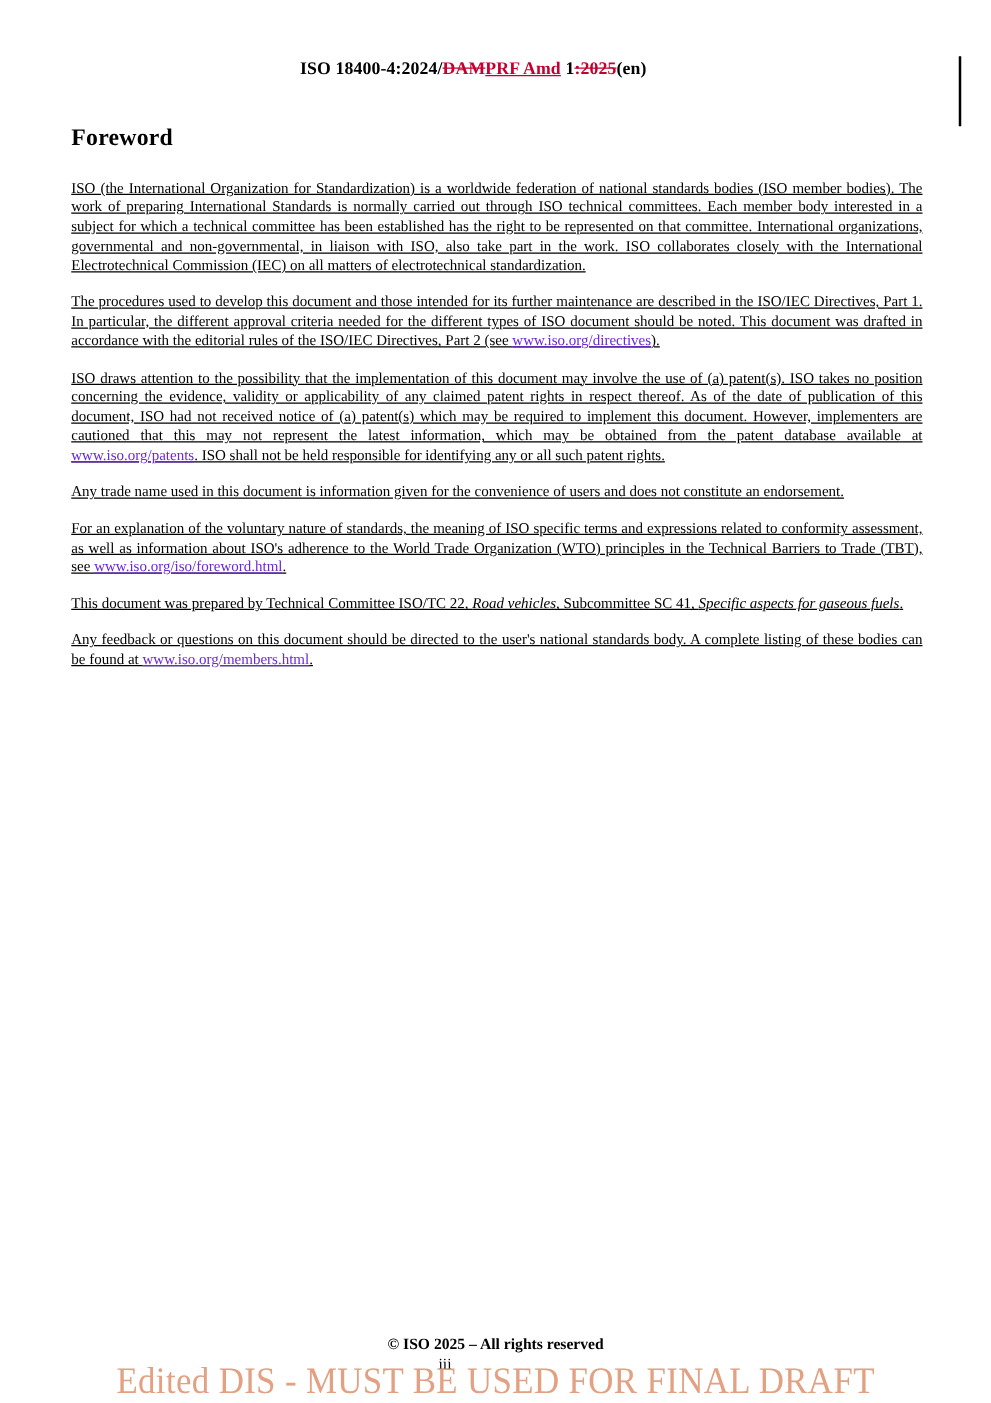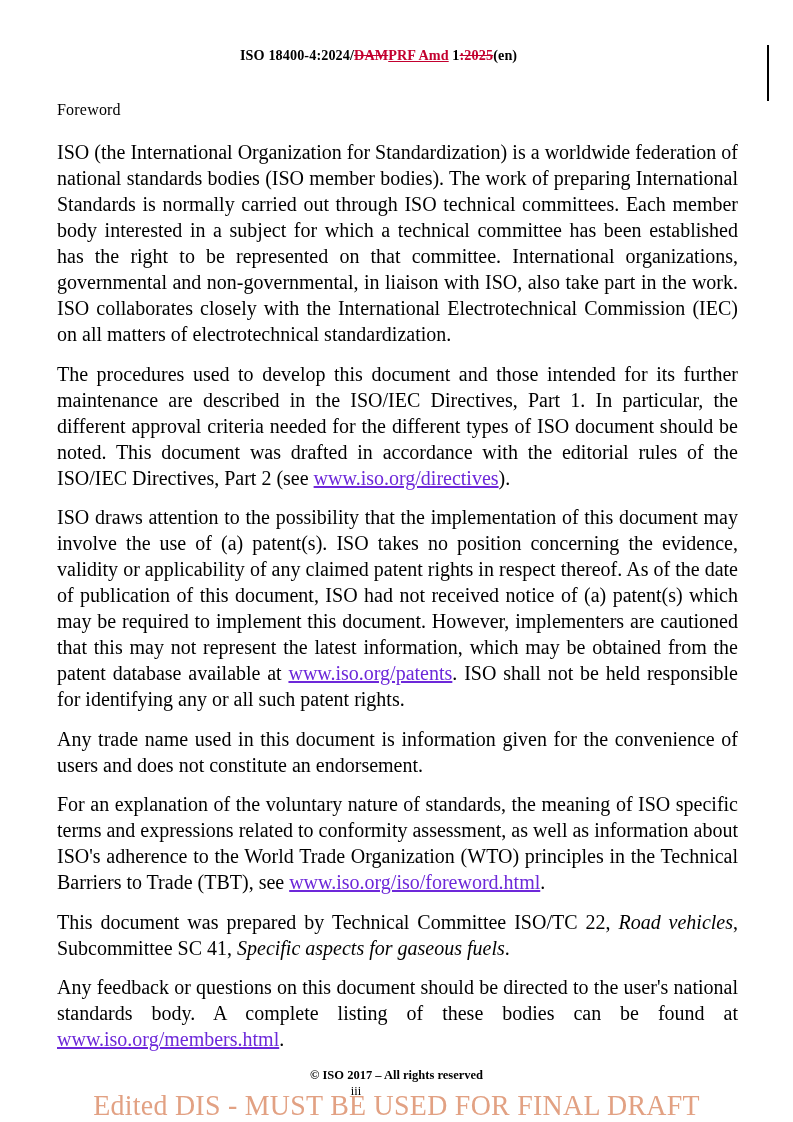--- a/index.html
+++ b/index.html
@@ -52,34 +52,35 @@
 
   
   .content {
     position: absolute;
     left: 57px;
     top: 100px;
     width: 681px;
   }
 
   h1.section-title {
-    font-size: 16px;
-    font-weight: normal;
+    font-size: 19px;
+    font-weight: bold;
     margin: 0 0 20px 0;
     line-height: 1.2;
     letter-spacing: 0.2px;
   }
 
   p.body-para {
-    font-size: 20px;
+    font-size: 12px;
     line-height: 1.30;
     text-align: justify;
     text-justify: inter-word;
     margin: 0 0 13.5px 0;
     hyphens: none;
+    text-decoration: underline;
   }
   p.body-para:last-child { margin-bottom: 16px; }
 
   a.doclink {
     color: #6d28d9;
     text-decoration: underline;
     text-underline-offset: 1px;
   }
 
   em.it { font-style: italic; }
@@ -141,17 +142,17 @@
 
     <p class="body-para"><span>For an explanation of the voluntary nature of standards, the meaning of ISO specific terms and expressions related to conformity assessment, as well as information about ISO's adherence to the World Trade Organization (WTO) principles in the Technical Barriers to Trade (TBT), see </span><a class="doclink" href="#">www.iso.org/iso/foreword.html</a><span>.</span></p>
 
     <p class="body-para"><span>This document was prepared by Technical Committee ISO/TC 22, </span><em class="it">Road vehicles</em><span>, Subcommittee SC 41, </span><em class="it">Specific aspects for gaseous fuels</em><span>.</span></p>
 
 
     <p class="body-para"><span>Any feedback or questions on this document should be directed to the user's national standards body. A complete listing of these bodies can be found at </span><a class="doclink" href="#">www.iso.org/members.html</a><span>.</span></p>
 
   </div>
 
-  <div class="footer-copyright">© ISO 2017 – All rights reserved</div>
+  <div class="footer-copyright">© ISO 2025 – All rights reserved</div>
   <div class="footer-pagenum">iii</div>
   <div class="footer-watermark">Edited DIS - MUST BE USED FOR FINAL DRAFT</div>
 
 </div>
 
 </body></html>

